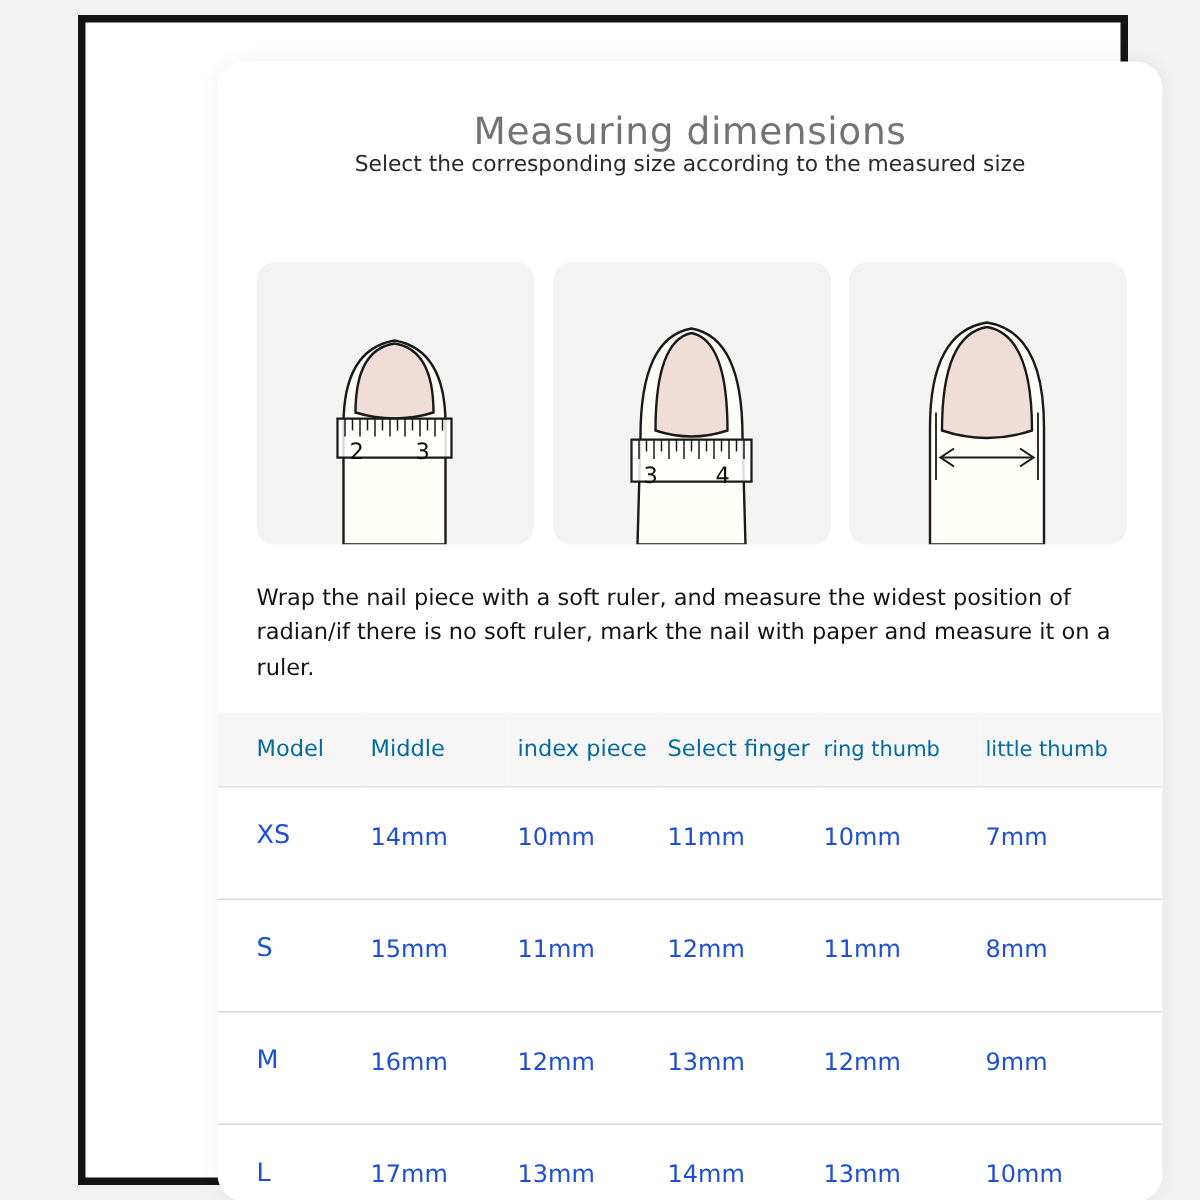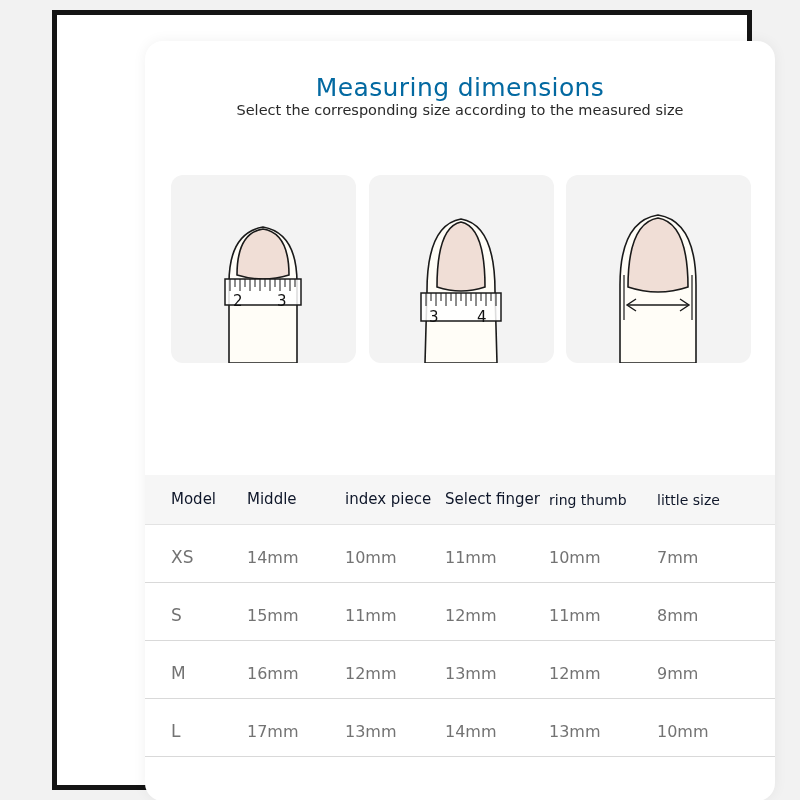--- a/index.html
+++ b/index.html
@@ -35,21 +35,21 @@
     height: 760px;
     background: #ffffff;
     border-radius: 18px;
     box-shadow: 0 0 14px rgba(0,0,0,0.06);
     overflow: hidden;
   }
 
   #title {
     text-align: center;
     font-size: 25px;
-    color: #0369a1;
+    color: #737373;
     letter-spacing: 0.4px;
     margin-top: 32px;
     font-weight: 400;
   }
   #subtitle {
     text-align: center;
     font-size: 14.5px;
     color: #2a2a2a;
     font-weight: 400;
   }
@@ -94,30 +94,30 @@
     border-collapse: collapse;
     width: 100%;
     table-layout: fixed;
   }
   thead tr {
     background: #f6f6f6;
   }
   thead th {
     font-weight: 400;
     font-size: 15px;
-    color: #0f172a;
+    color: #0369a1;
     padding: 16px 0 16px 0;
     text-align: left;
     vertical-align: middle;
     line-height: 1.15;
   }
   tbody td {
     font-size: 16px;
-    color: #737373;
-    padding: 22px 0 15px 0;
+    color: #1d4ed8;
+    padding: 22px 0 32px 0;
     text-align: left;
     border-bottom: 1px solid #d9d9d9;
   }
   tbody tr:first-child td { border-top: 1px solid #e3e3e3; }
   tbody td.model { font-size: 17px; }
 
   
   .c0 { padding-left: 26px; width: 96px; }
   .c1 { padding-left: 6px;  width: 98px; }
   .c2 { padding-left: 6px;  width: 100px; }
@@ -203,39 +203,40 @@
           <line x1="126" y1="100" x2="126" y2="145" stroke="#1a1a1a" stroke-width="1.2"></line>
 
           <line x1="62" y1="130" x2="122" y2="130" stroke="#1a1a1a" stroke-width="1.4"></line>
           <polyline points="70,124 61,130 70,136" fill="none" stroke="#1a1a1a" stroke-width="1.4"></polyline>
           <polyline points="114,124 123,130 114,136" fill="none" stroke="#1a1a1a" stroke-width="1.4"></polyline>
         </svg>
       </div>
 
     </div>
 
+    <div id="instructions">Wrap the nail piece with a soft ruler, and measure the widest position of radian/if there is no soft ruler, mark the nail with paper and measure it on a ruler.</div>
 
     <div id="table-wrap">
       <table>
         <colgroup>
           <col style="width:96px">
             <col style="width:98px">
             <col style="width:100px">
           <col style="width:106px">
             <col style="width:108px">
             <col style="width:122px">
         </colgroup>
         <thead>
           <tr>
             <th class="c0">Model</th>
             <th class="c1">Middle</th>
             <th class="c2">index piece</th>
             <th class="c3">Select finger</th>
             <th class="c4 hdr-sm">ring thumb</th>
-            <th class="c5 hdr-sm">little size</th>
+            <th class="c5 hdr-sm">little thumb</th>
           </tr>
         </thead>
         <tbody>
           <tr>
             <td class="c0 model">XS</td>
             <td class="c1">14mm</td>
             <td class="c2">10mm</td>
             <td class="c3">11mm</td>
             <td class="c4">10mm</td>
             <td class="c5">7mm</td>

